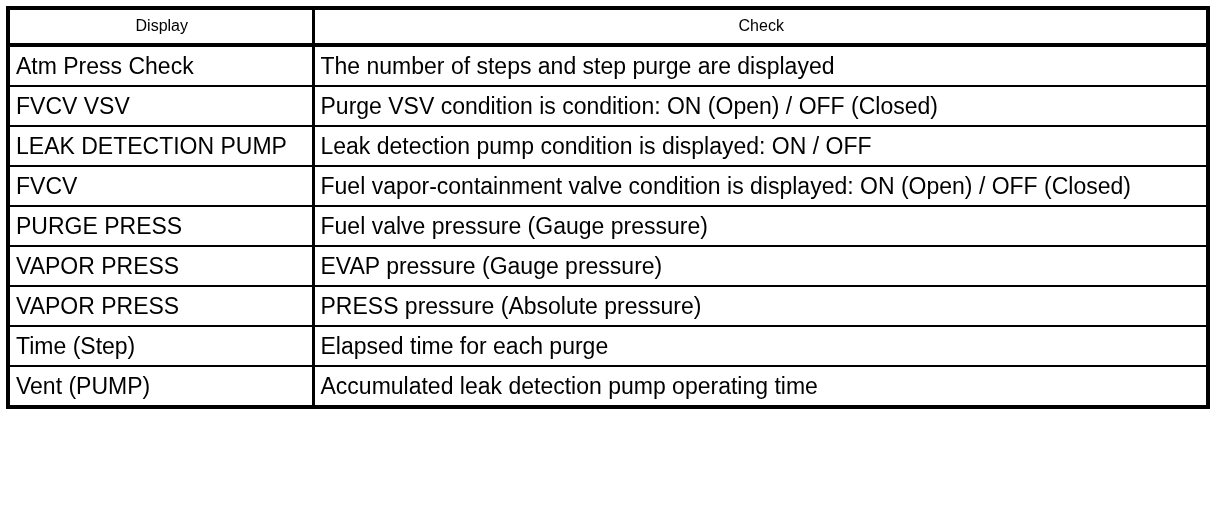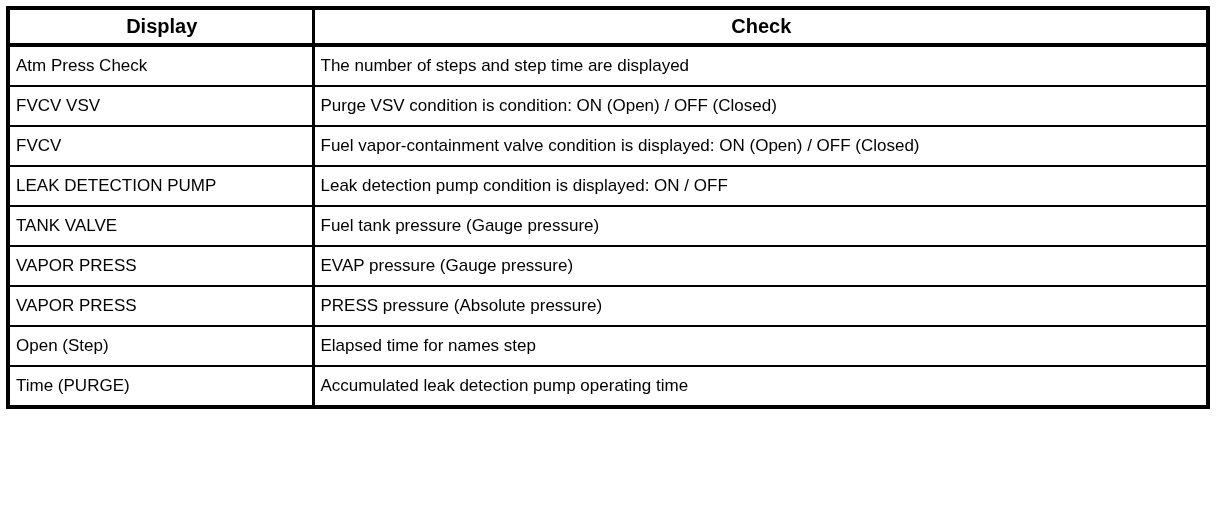--- a/index.html
+++ b/index.html
@@ -20,33 +20,33 @@
     left: 6px;
     top: 6px;
     width: 1200px;
     border-collapse: collapse;
     border: 4px solid #000000;
     table-layout: fixed;
   }
   table.spec-table th,
   table.spec-table td {
     border: 2px solid #000000;
-    font-size: 17px;
+    font-size: 23px;
     line-height: 1.15;
     padding: 0 4px 0 6px;
     vertical-align: middle;
     overflow: hidden;
     white-space: nowrap;
   }
   table.spec-table col.col-display { width: 305px; }
   table.spec-table col.col-detail  { width: 895px; }
   table.spec-table thead th {
     height: 33px;
-    font-size: 20px;
-    font-weight: bold;
+    font-size: 16px;
+    font-weight: normal;
     text-align: center;
     border-bottom: 4px solid #000000;
   }
   table.spec-table tbody td {
     height: 38px;
     text-align: left;
     font-weight: normal;
   }
   table.spec-table th:first-child,
   table.spec-table td:first-child {
@@ -64,49 +64,49 @@
     </colgroup>
     <thead>
       <tr>
         <th>Display</th>
         <th>Check</th>
       </tr>
     </thead>
     <tbody>
       <tr>
         <td>Atm Press Check</td>
-        <td>The number of steps and step time are displayed</td>
+        <td>The number of steps and step purge are displayed</td>
       </tr>
       <tr>
         <td>FVCV VSV</td>
         <td>Purge VSV condition is condition: ON (Open) / OFF (Closed)</td>
       </tr>
       <tr>
+        <td>LEAK DETECTION PUMP</td>
+        <td>Leak detection pump condition is displayed: ON / OFF</td>
+      </tr>
+      <tr>
         <td>FVCV</td>
         <td>Fuel vapor-containment valve condition is displayed: ON (Open) / OFF (Closed)</td>
       </tr>
       <tr>
-        <td>LEAK DETECTION PUMP</td>
-        <td>Leak detection pump condition is displayed: ON / OFF</td>
-      </tr>
-      <tr>
-        <td>TANK VALVE</td>
-        <td>Fuel tank pressure (Gauge pressure)</td>
+        <td>PURGE PRESS</td>
+        <td>Fuel valve pressure (Gauge pressure)</td>
       </tr>
       <tr>
         <td>VAPOR PRESS</td>
         <td>EVAP pressure (Gauge pressure)</td>
       </tr>
       <tr>
         <td>VAPOR PRESS</td>
         <td>PRESS pressure (Absolute pressure)</td>
       </tr>
       <tr>
-        <td>Open (Step)</td>
-        <td>Elapsed time for names step</td>
+        <td>Time (Step)</td>
+        <td>Elapsed time for each purge</td>
       </tr>
       <tr>
-        <td>Time (PURGE)</td>
+        <td>Vent (PUMP)</td>
         <td>Accumulated leak detection pump operating time</td>
       </tr>
     </tbody>
   </table>
 </div>
 
 </body></html>

